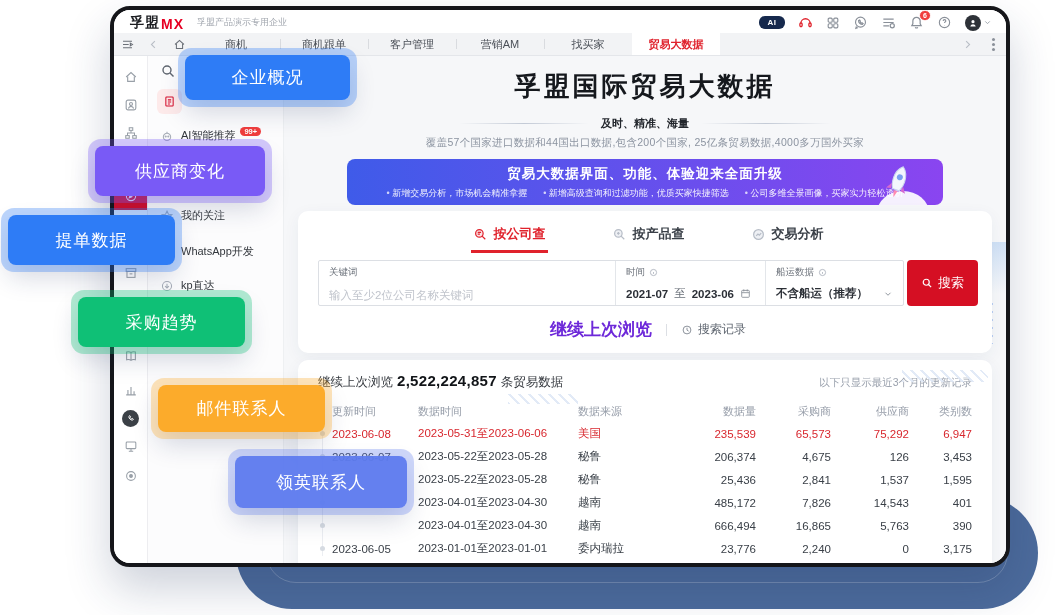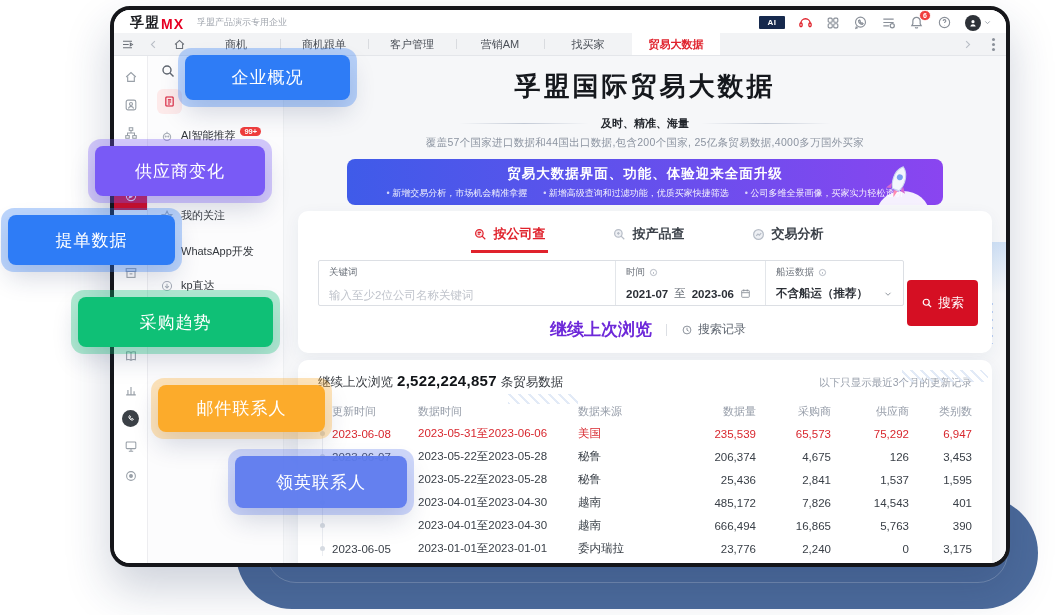--- a/index.html
+++ b/index.html
@@ -18,21 +18,21 @@
     box-shadow:0 22px 45px rgba(30,50,90,.22); display:flex; flex-direction:column; }
 
   
   .logo-bar { height:23px; display:flex; align-items:center; padding:2px 14px 0 16px; gap:9px; background:#fff; }
   .logo { display:flex; align-items:flex-end; gap:1px; }
   .logo-black { font-size:14px; font-weight:800; color:#1c1e22; letter-spacing:1px; }
   .logo-red { font-size:14px; font-weight:800; color:#e60023; letter-spacing:1px; }
   .logo-sub { font-size:9px; color:#a2a7af; margin-left:4px; }
   .top-icons { margin-left:auto; display:flex; align-items:center; gap:13px; }
   .tico { position:relative; display:flex; align-items:center; justify-content:center; color:#8a9099; cursor:pointer; }
-  .ai-pill { width:26px; height:13px; border-radius:1px; background:#16294d; color:#fff; font-size:8px; font-weight:700;
+  .ai-pill { width:26px; height:13px; border-radius:6px; background:#16294d; color:#fff; font-size:8px; font-weight:700;
     display:flex; align-items:center; justify-content:center; letter-spacing:.5px; }
   .badge { position:absolute; top:-5px; right:-7px; background:#f03e3e; color:#fff; font-size:7px; font-weight:700;
     border-radius:7px; padding:1px 3px; line-height:1; border:1px solid #fff; }
   .avatar-wrap { display:flex; align-items:center; gap:2px; }
   .avatar { width:16px; height:16px; border-radius:50%; background:#2e3238; display:flex; align-items:center; justify-content:center; }
 
   
   .nav-bar { height:23px; background:#f2f3f5; border-bottom:1px solid #e4e6ea; display:flex; align-items:stretch; font-size:11px; color:#4a4f57; }
   .nav-ico { width:26px; display:flex; align-items:center; justify-content:center; color:#6b7078; cursor:pointer; }
   .nav-ico.dim { color:#b9bec6; }
@@ -87,21 +87,21 @@
   .field + .field { border-left:1px solid #e3e6ea; }
   .f-label { font-size:9.5px; color:#6a7079; display:flex; align-items:center; gap:4px; }
   .f-kw { width:296px; }
   .f-kw input { border:none; outline:none; font-size:11.5px; color:#333; background:transparent; width:100%; }
   .f-kw input::placeholder { color:#c0c4cc; }
   .f-time { width:150px; }
   .f-val { font-size:11.5px; font-weight:700; color:#2b2f36; display:flex; align-items:center; gap:6px; white-space:nowrap; }
   .f-ship { width:138px; }
   .f-ship .f-val { justify-content:space-between; }
   .search-btn { margin-left:auto; width:71px; height:46px; background:#d50f23; color:#fff; border:none; border-radius:4px;
-    font-size:13px; display:flex; align-items:center; justify-content:center; gap:5px; cursor:pointer; font-family:Liberation Sans, sans-serif;margin-top:20px; }
+    font-size:13px; display:flex; align-items:center; justify-content:center; gap:5px; cursor:pointer; font-family:Liberation Sans, sans-serif; }
   .links-row { display:flex; justify-content:center; align-items:center; gap:14px; margin-top:12px; }
   .link-strong { font-size:17px; font-weight:700; color:#6d28d9; cursor:pointer; }
   .vdiv { width:1px; height:12px; background:#dcdfe4; }
   .link-weak { font-size:12px; color:#5f6670; display:flex; align-items:center; gap:5px; cursor:pointer; }
 
   .table-card { width:694px; margin:7px auto 0; border-radius:10px 10px 0 0; padding:12px 20px 6px; height:230px; position:relative; }
   .stats-row { display:flex; align-items:baseline; }
   .stats-left { font-size:12.5px; color:#33373d; display:flex; align-items:baseline; gap:4px; }
   .stats-count { font-size:15px; font-weight:800; color:#111418; letter-spacing:.3px; }
   .stats-note { margin-left:auto; font-size:10.5px; color:#9aa1ad; }
@@ -121,21 +121,21 @@
   .hatch { background:repeating-linear-gradient(45deg,#dfe8f6 0 2px,transparent 2px 7px); opacity:.9; }
   .side-strip { background:linear-gradient(180deg,#cfe0f5,rgba(207,224,245,0)); }
 
   
   .chip { position:absolute; z-index:40; display:flex; align-items:center; justify-content:center;
     color:#fff; font-size:17px; letter-spacing:1px; border-radius:8px; box-shadow:0 12px 26px rgba(20,40,90,.18); }
   .chip::before { content:""; position:absolute; inset:-7px; border-radius:13px; background:inherit; opacity:.32; z-index:-1; }
   .chip-qiye { left:185px; top:55px; width:165px; height:45px; background:#2e7cf6; }
   .chip-gys  { left:95px;  top:146px; width:170px; height:50px; background:#7a5bf7; }
   .chip-tidan{ left:8px;   top:215px; width:167px; height:50px; background:#2e7cf6; }
-  .chip-caigou{ left:78px; top:297px; width:195px; height:50px; background:#10c077; }
+  .chip-caigou{ left:78px; top:297px; width:167px; height:50px; background:#10c077; }
   .chip-youjian{ left:158px; top:385px; width:167px; height:47px; background:#fcab2c; }
   .chip-lingying{ left:235px; top:456px; width:172px; height:52px; background:rgba(93,123,238,.94); }
 
   svg { display:block; }
 </style>
 </head>
 <body>
 
 <div class="stage">
 

